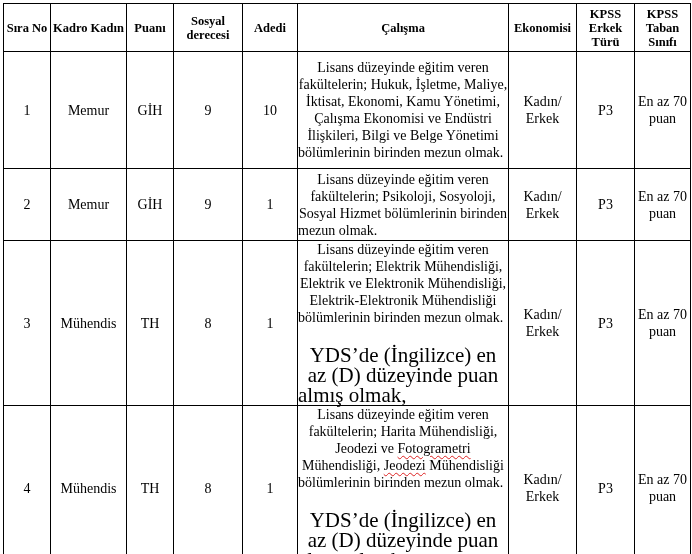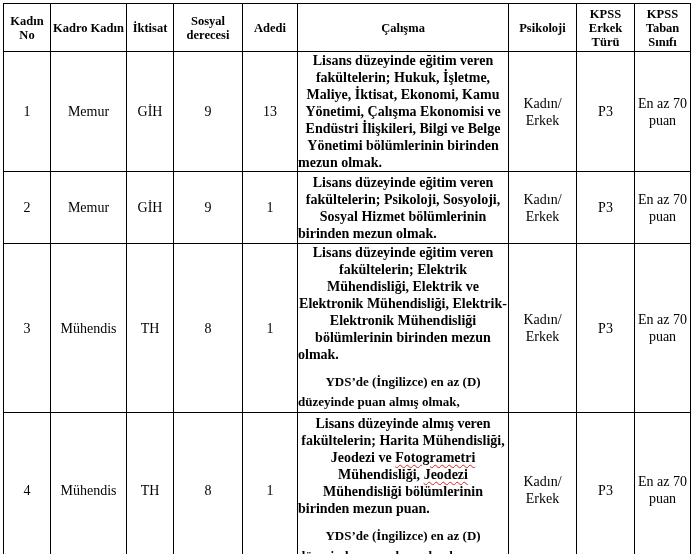--- a/index.html
+++ b/index.html
@@ -23,61 +23,61 @@
   }
   table.grid td { font-size: 14px; line-height: 17px; }
   td.desc {
     text-align: justify;
     text-align-last: left;
     vertical-align: top;
     padding: 1px 4px 0 5px;
     font-size: 13.5px;
     line-height: 15.3px;
   }
-  td.desc .p { display: block; font-weight: bold; }
-  td.desc .p2 { display: block; font-size: 13px; line-height: 20px; margin-top: 9px; font-weight: bold; }
+  td.desc .p { display: block; }
+  td.desc .p2 { display: block; font-size: 21px; line-height: 20px; margin-top: 19px; }
   .sm { font-size: 13.5px; line-height: 16px; }
   .wavy { text-decoration: underline wavy #d22; text-underline-offset: 2px; text-decoration-thickness: 1px; }
 </style>
 </head>
 <body>
 
 <table class="grid">
   <colgroup>
     <col style="width:47px">
     <col style="width:76px">
     <col style="width:47px">
     <col style="width:69px">
     <col style="width:55px">
     <col style="width:211px">
     <col style="width:68px">
     <col style="width:58px">
     <col style="width:56px">
   </colgroup>
   <thead>
     <tr style="height:48px">
-      <th>Kadın No</th>
+      <th>Sıra No</th>
       <th>Kadro Kadın</th>
-      <th>İktisat</th>
+      <th>Puanı</th>
       <th>Sosyal derecesi</th>
       <th>Adedi</th>
       <th>Çalışma</th>
-      <th>Psikoloji</th>
+      <th>Ekonomisi</th>
       <th>KPSS Erkek Türü</th>
       <th>KPSS Taban Sınıfı</th>
     </tr>
   </thead>
   <tbody>
 
     <tr style="height:117px">
       <td>1</td>
       <td class="sm">Memur</td>
       <td>GİH</td>
       <td>9</td>
-      <td>13</td>
+      <td>10</td>
       <td class="desc">
         <span class="p">Lisans düzeyinde eğitim veren fakültelerin; Hukuk, İşletme, Maliye, İktisat, Ekonomi, Kamu Yönetimi, Çalışma Ekonomisi ve Endüstri İlişkileri, Bilgi ve Belge Yönetimi bölümlerinin birinden mezun olmak.</span>
       </td>
       <td class="sm">Kadın/ Erkek</td>
       <td>P3</td>
       <td class="sm">En az 70 puan</td>
     </tr>
 
     <tr style="height:72px">
       <td>2</td>
@@ -108,21 +108,21 @@
       <td class="sm">En az 70 puan</td>
     </tr>
 
     <tr style="height:155px">
       <td>4</td>
       <td class="sm">Mühendis</td>
       <td>TH</td>
       <td>8</td>
       <td>1</td>
       <td class="desc">
-        <span class="p"><span>Lisans düzeyinde almış veren fakültelerin; Harita Mühendisliği, Jeodezi ve</span> <span class="wavy">Fotogrametri</span><span> Mühendisliği,</span> <span class="wavy">Jeodezi</span><span> Mühendisliği bölümlerinin birinden mezun puan.</span></span>
+        <span class="p"><span>Lisans düzeyinde eğitim veren fakültelerin; Harita Mühendisliği, Jeodezi ve</span> <span class="wavy">Fotogrametri</span><span> Mühendisliği,</span> <span class="wavy">Jeodezi</span><span> Mühendisliği bölümlerinin birinden mezun olmak.</span></span>
         <span class="p2">YDS’de (İngilizce) en az (D) düzeyinde puan almış olmak,</span>
       </td>
       <td class="sm">Kadın/ Erkek</td>
       <td>P3</td>
       <td class="sm">En az 70 puan</td>
     </tr>
   </tbody>
 </table>
 
 </body></html>

